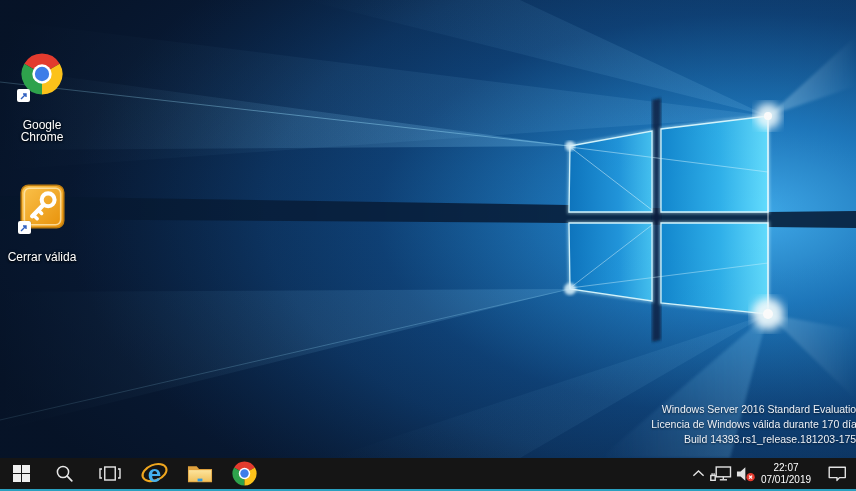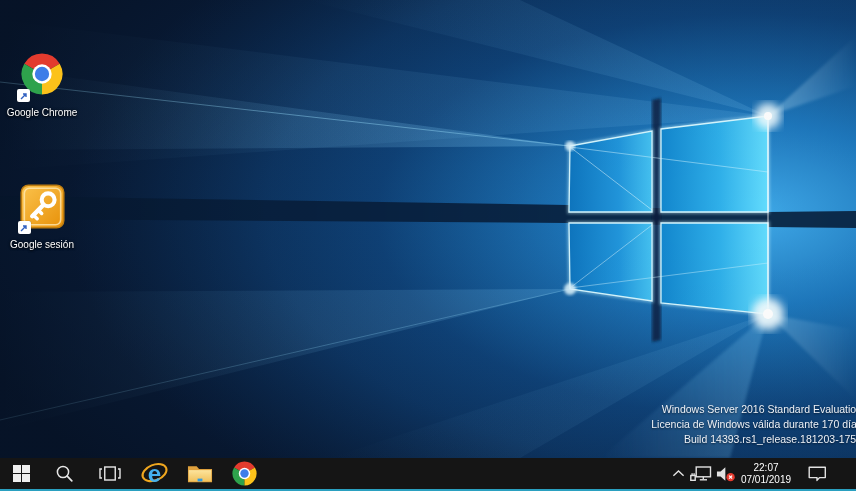--- a/index.html
+++ b/index.html
@@ -14,40 +14,40 @@
   .desk-icon{
     position:absolute;width:80px;display:flex;flex-direction:column;align-items:center;
     cursor:default;
   }
   .desk-icon .ic-img{position:relative;}
   .desk-icon .badge{
     position:absolute;left:-2px;bottom:-1px;width:13px;height:13px;background:#fff;
     border-radius:2px;box-shadow:0 0 1px rgba(0,0,0,.6);display:flex;align-items:center;justify-content:center;
   }
   .ic-label{
-    margin-top:6px;font-size:10px;color:#fff;text-align:center;line-height:12px;
+    margin-top:18px;font-size:12px;color:#fff;text-align:center;line-height:12px;
     text-shadow:0 1px 2px rgba(0,0,0,.85), 0 0 3px rgba(0,0,0,.6);
   }
 
   
   .watermark{
     position:absolute;right:-6px;bottom:44px;text-align:right;white-space:nowrap;
     font-size:10.5px;line-height:15px;color:#edf1f7;
     text-shadow:0 1px 2px rgba(0,0,0,.55);
   }
 
   
   .taskbar{
     position:absolute;left:0;top:458px;width:856px;height:31px;background:#151515;
     display:flex;justify-content:space-between;align-items:stretch;
   }
   .tb-left{display:flex;align-items:stretch;}
   .tb-btn{display:flex;align-items:center;justify-content:center;height:31px;}
   .w-start{width:42px;} .w-std{width:45px;}
-  .tb-right{display:flex;align-items:center;padding-right:24px;}
+  .tb-right{display:flex;align-items:center;padding-right:4px;}
   .tray-btn{display:flex;align-items:center;justify-content:center;height:31px;}
   .w-chev{width:20px;} .w-net{width:25px;} .w-vol{width:25px;}
   .clock{
     width:56px;height:31px;display:flex;flex-direction:column;align-items:center;justify-content:center;
     color:#fff;font-size:10px;line-height:11.5px;text-align:center;
   }
   .w-ac{width:30px;margin-left:8px;}
   .accent-line{position:absolute;left:0;top:489px;width:856px;height:2px;background:#2aa0c0;}
 </style>
 </head>
@@ -175,21 +175,21 @@
           <line x1="13" y1="30.2" x2="16.8" y2="34" stroke-width="3.4"></line>
           <line x1="17.8" y1="25.4" x2="21.2" y2="28.8" stroke-width="3.4"></line>
         </g>
       </svg>
       <div class="badge">
         <svg width="10" height="10" viewBox="0 0 10 10">
           <path d="M2,8 L7,3 M4,3 L7,3 L7,6" stroke="#2f5fc0" stroke-width="1.4" fill="none"></path>
         </svg>
       </div>
     </div>
-    <div class="ic-label">Google sesión</div>
+    <div class="ic-label">Cerrar válida</div>
   </div>
 
   <div class="watermark">
     <div>Windows Server 2016 Standard Evaluation</div>
     <div>Licencia de Windows válida durante 170 días</div>
     <div>Build 14393.rs1_release.181203-1755</div>
   </div>
 
   <div class="taskbar">
     <div class="tb-left">

